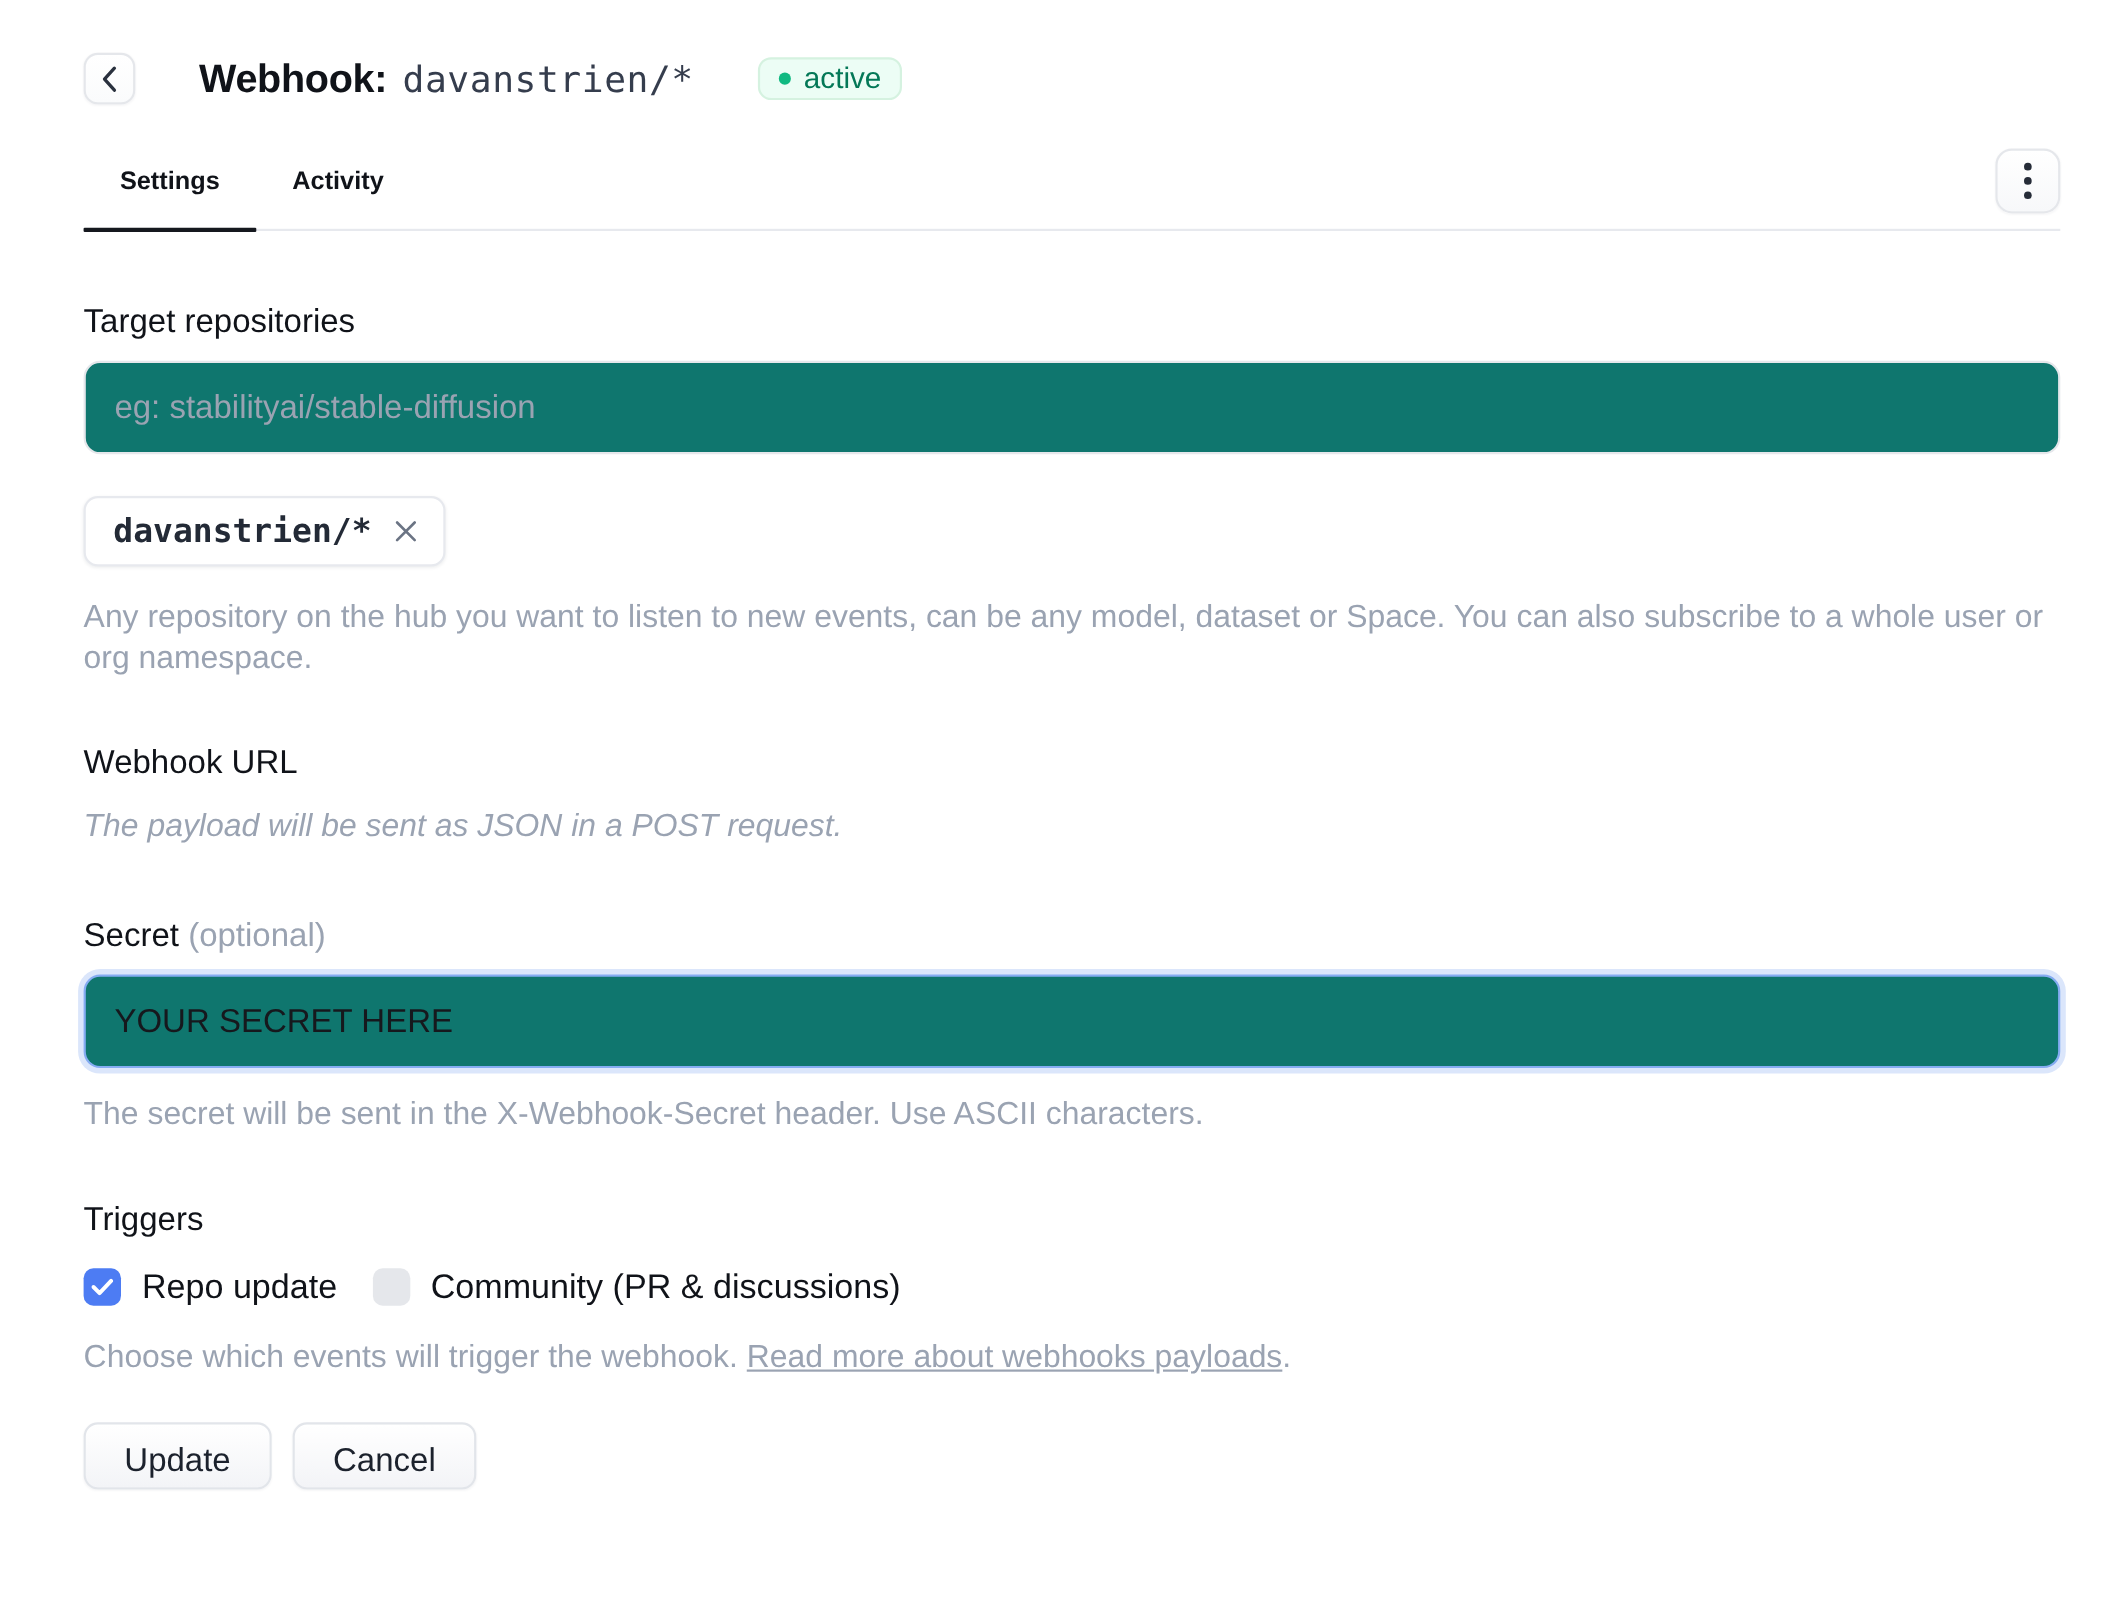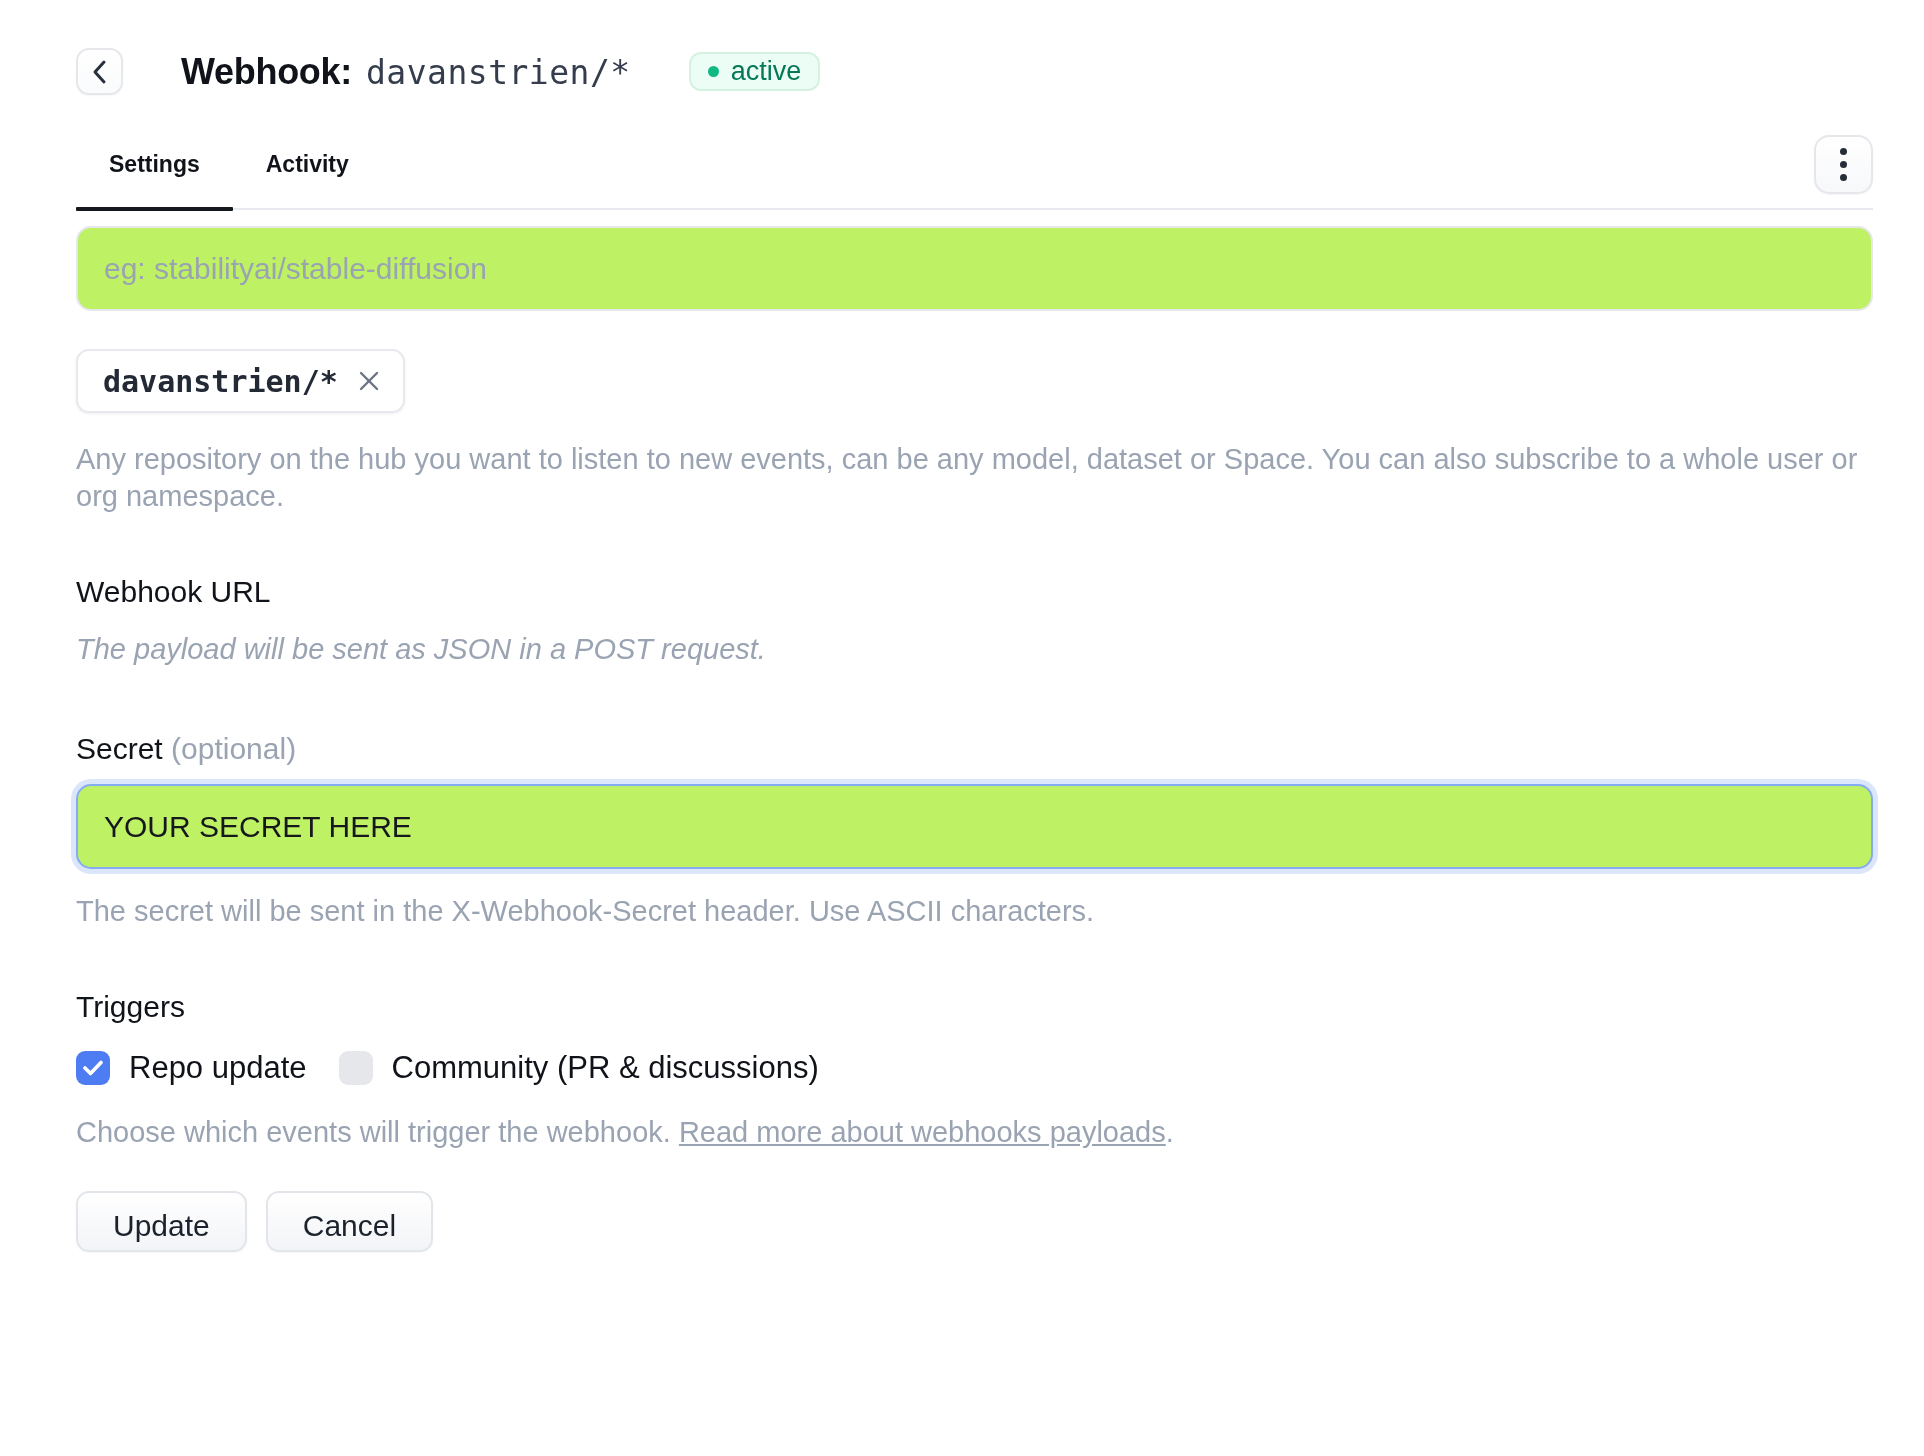--- a/index.html
+++ b/index.html
@@ -67,21 +67,21 @@
   .label-url { margin-top: 58px; }
   .label-secret { margin-top: 62px; }
   .label-triggers { margin-top: 58px; }
   .optional { color: #9aa3b2; }
 
   .text-input {
     display: block; width: 100%; height: 85px; margin-top: 16px;
     border: 2px solid #e5e7eb; border-radius: 15px;
     padding: 0 26px; font-size: 30px; color: #16181d;
     font-family: "Liberation Sans", sans-serif;
-    background: #bef264; outline: none;
+    background: #0f766e; outline: none;
   }
   .text-input::placeholder { color: #9aa3b2; }
   .input-url { margin-top: 10px; }
   .text-input.focused {
     border-color: var(--focus-border, #85acf2);
     box-shadow: 0 0 0 5px var(--focus-ring, #dbe6fb);
   }
 
   .chip-row { margin-top: 38px; display: flex; }
   .chip {
@@ -150,20 +150,21 @@
     <div class="tab">Activity</div>
     <div class="kebab-btn">
       <span class="kebab-dots">
           <i></i>
           <i></i>
           <i></i>
         </span>
     </div>
   </div>
 
+  <div class="field-label label-target">Target repositories</div>
   <input class="text-input" type="text" placeholder="eg: stabilityai/stable-diffusion" style="">
   <div class="chip-row">
     <span class="chip">
       <span class="chip-text">davanstrien/*</span>
       <span class="chip-close">
         <svg width="24" height="24" viewBox="0 0 24 24">
             <line x1="4" y1="4" x2="20" y2="20" stroke="#6b7484" stroke-width="2.4" stroke-linecap="round"></line>
             <line x1="20" y1="4" x2="4" y2="20" stroke="#6b7484" stroke-width="2.4" stroke-linecap="round"></line>
           </svg>
       </span>

